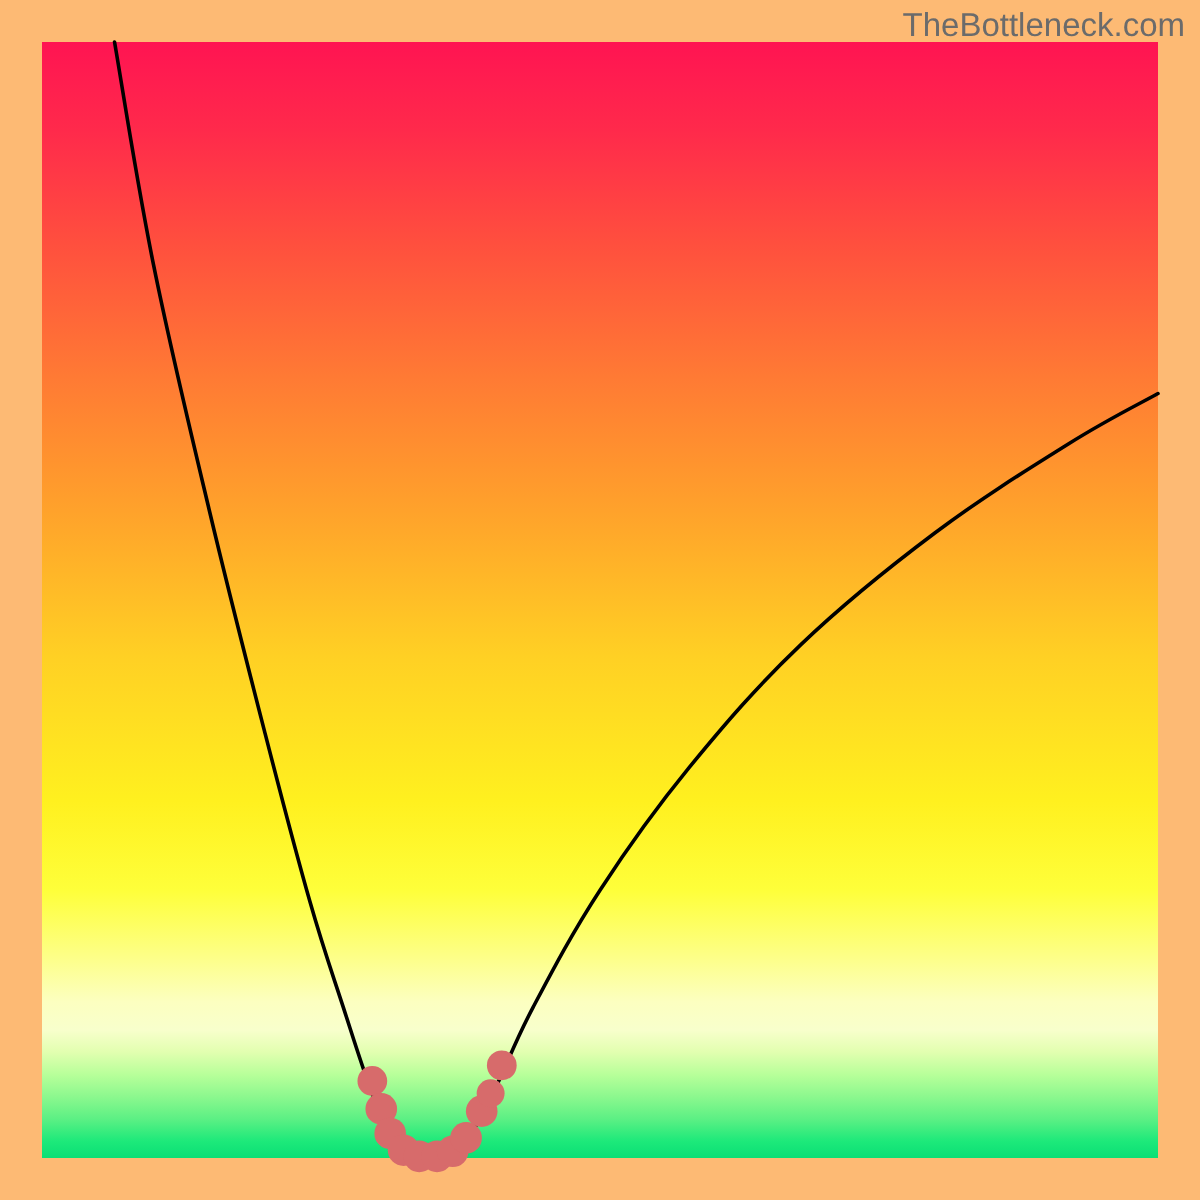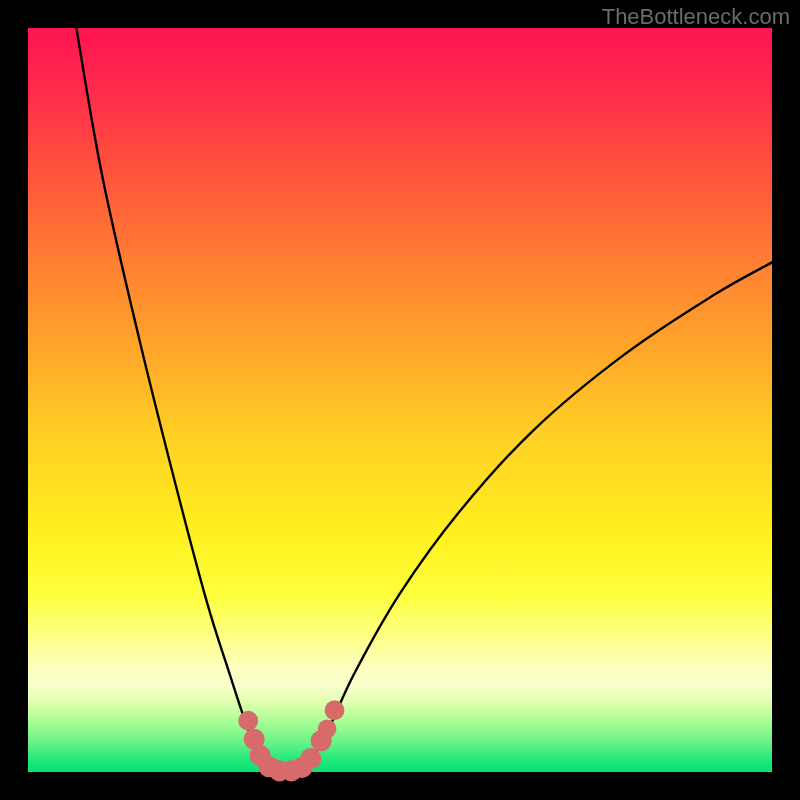--- a/index.html
+++ b/index.html
@@ -4,21 +4,21 @@
 <style>
   body {
     margin: 0;
     padding: 0;
     background: #fff;
   }
   .chart-container {
     width: 800px;
     height: 800px;
     position: relative;
-    background: #000000;
+    background: #fdba74;
   }
   .watermark {
     position: absolute;
     top: 4px;
     right: 10px;
     font-family: Arial, Helvetica, sans-serif;
     font-size: 22px;
     color: #6b6b6b;
     z-index: 10;
     font-weight: 500;

